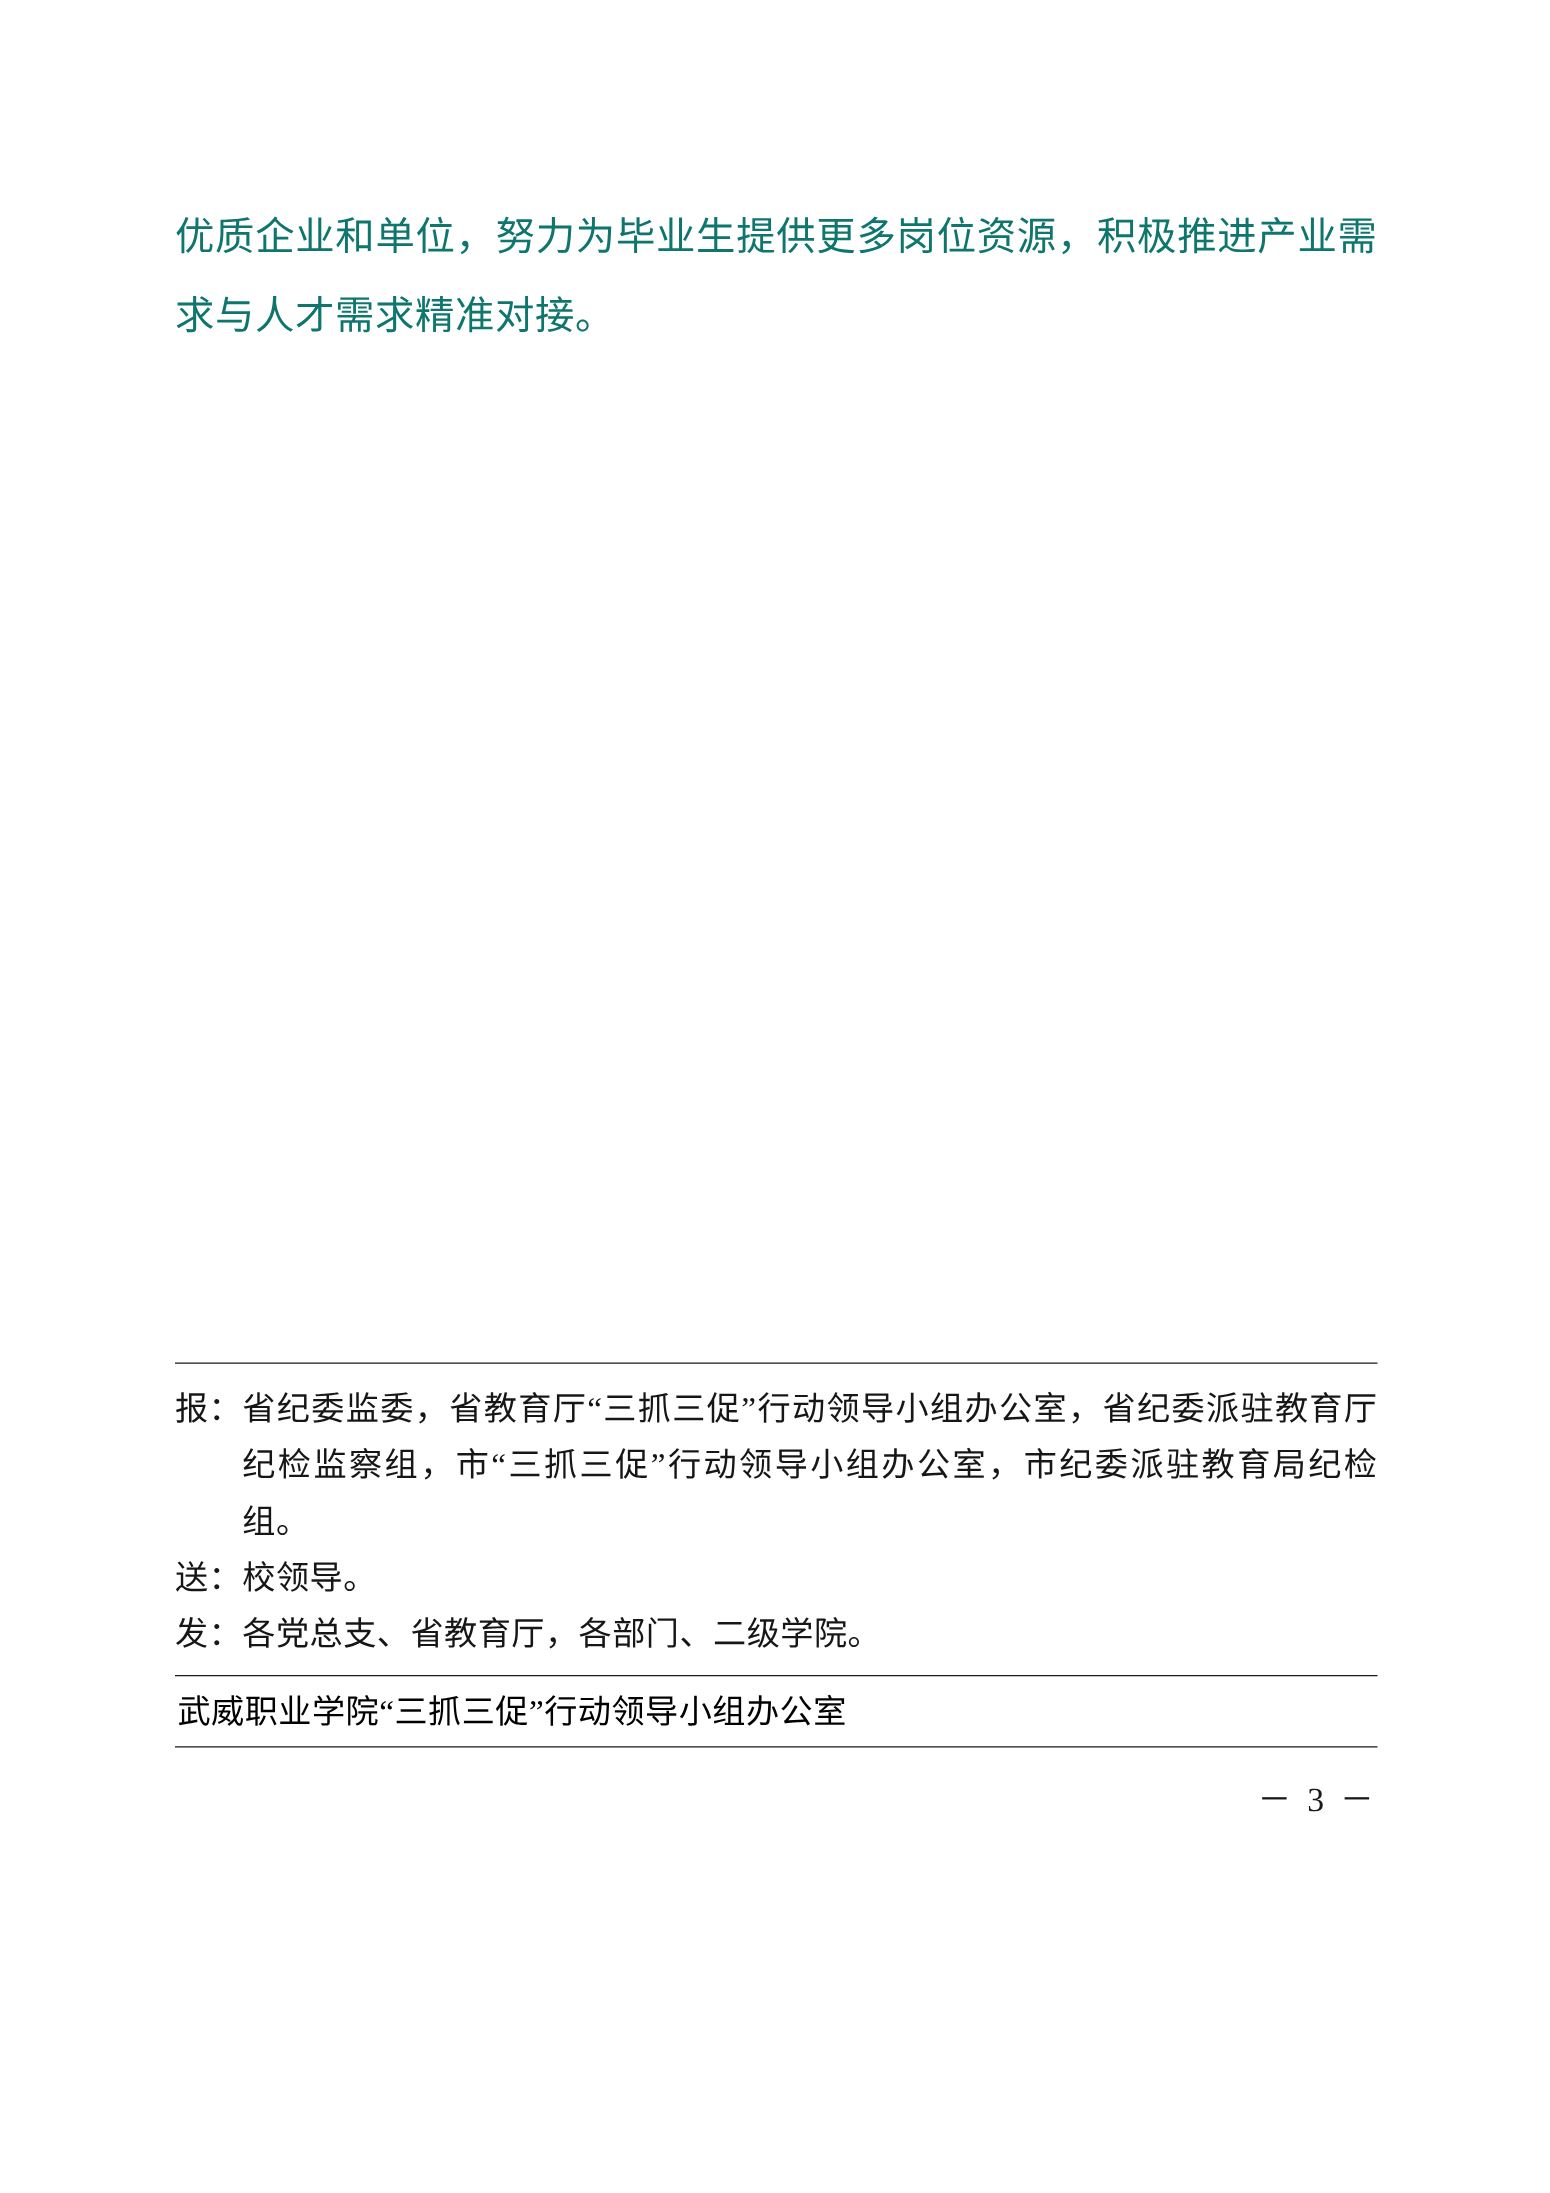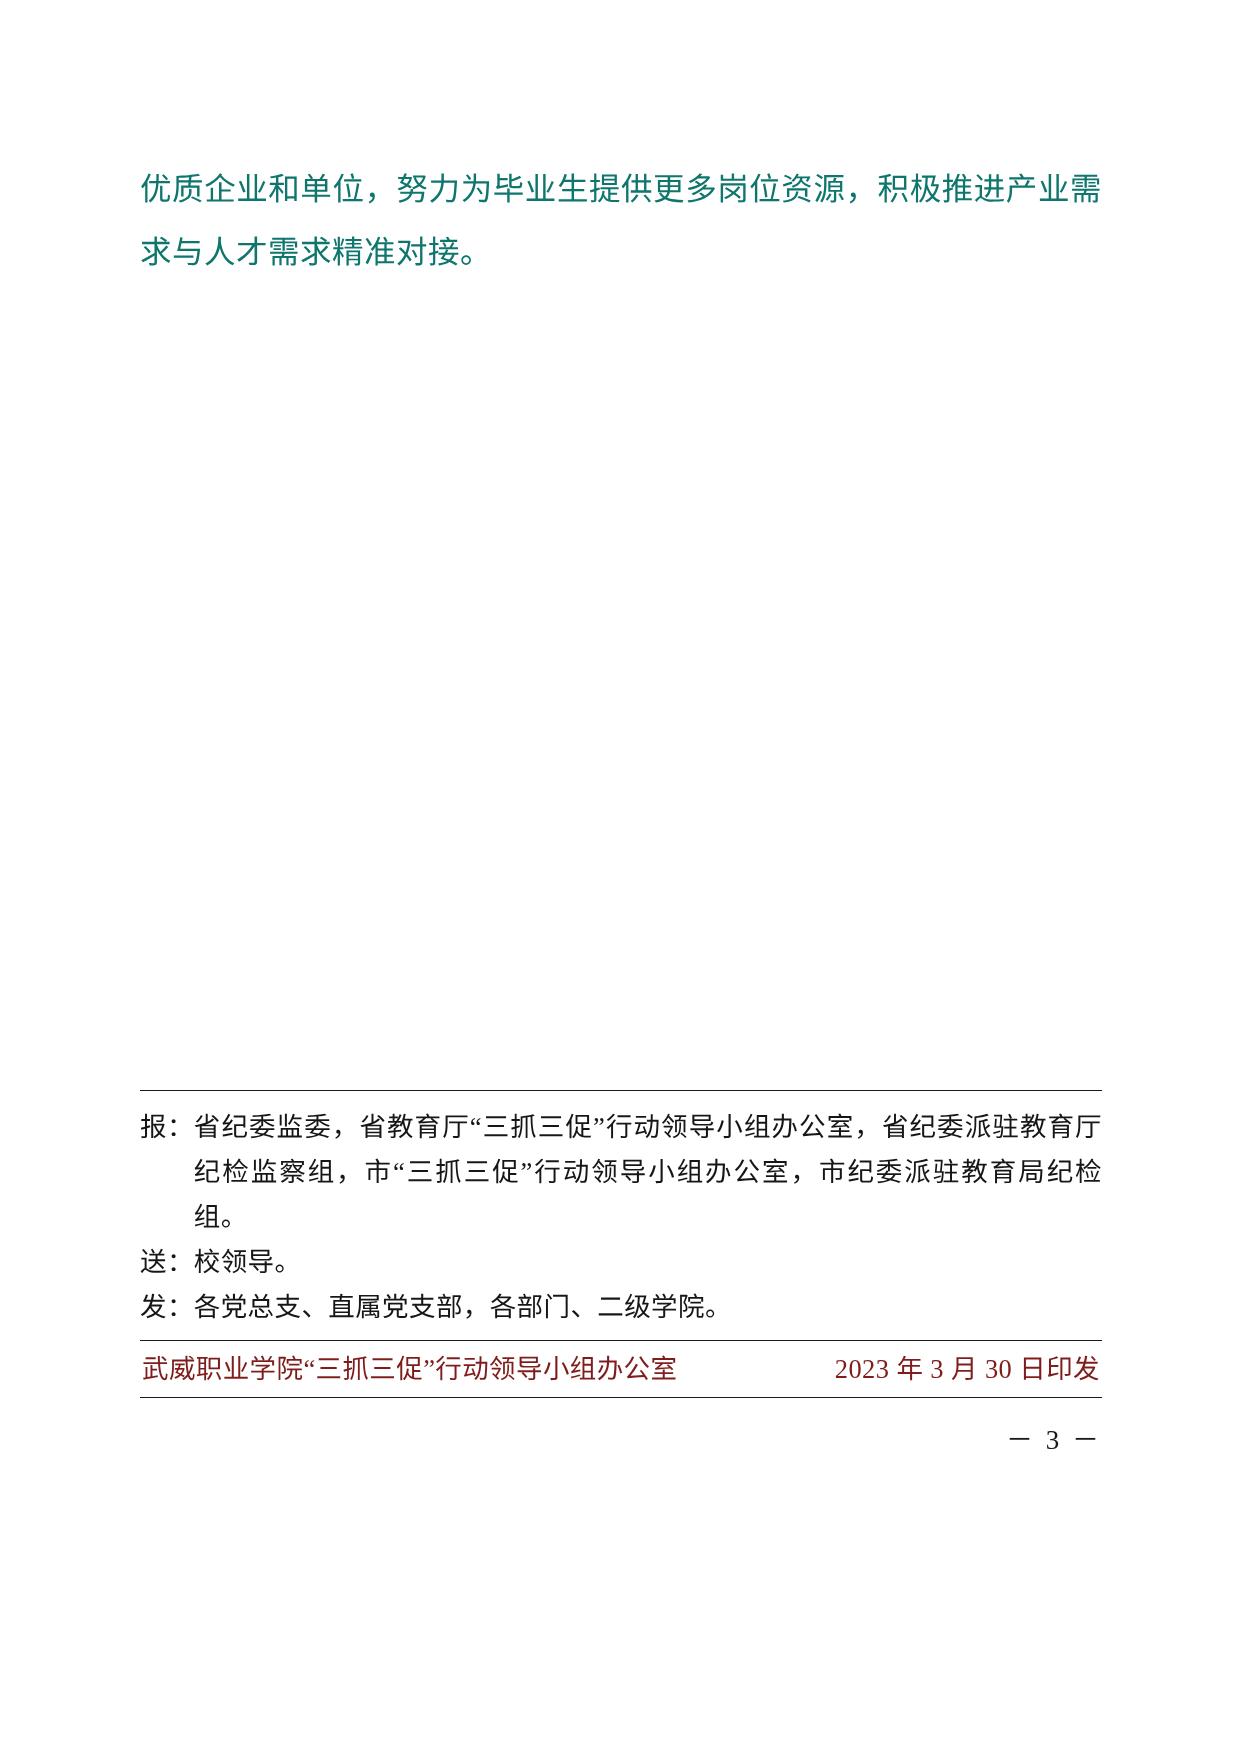--- a/index.html
+++ b/index.html
@@ -81,21 +81,21 @@
     text-align: justify;
     text-justify: inter-ideograph;
   }
   .printer-row {
     display: flex;
     justify-content: space-between;
     align-items: baseline;
     font-size: 26.5px;
     line-height: 56px;
     letter-spacing: 0.4px;
-    color: #7f1d1d;
+    color: #000000;
     padding-left: 2px;
     padding-right: 2px;
   }
   .printer-office { white-space: nowrap; }
   .printer-date { white-space: nowrap; }
 
   
   .page-number {
     position: absolute;
     right: 138px;
@@ -126,30 +126,29 @@
         <span class="dist-text">省纪委监委，省教育厅“三抓三促”行动领导小组办公室，省纪委派驻教育厅纪检监察组，市“三抓三促”行动领导小组办公室，市纪委派驻教育局纪检组。</span>
       </div>
 
       <div class="dist-row">
         <span class="dist-label">送：</span>
         <span class="dist-text">校领导。</span>
       </div>
 
       <div class="dist-row">
         <span class="dist-label">发：</span>
-        <span class="dist-text">各党总支、直属党支部，各部门、二级学院。</span>
+        <span class="dist-text">各党总支、省教育厅，各部门、二级学院。</span>
       </div>
 
     </div>
 
     <div class="rule-thin"></div>
 
     <div class="printer-row">
       <span class="printer-office">武威职业学院“三抓三促”行动领导小组办公室</span>
-      <span class="printer-date">2023 年 3 月 30 日印发</span>
     </div>
 
     <div class="rule"></div>
 
   </div>
 
   <div class="page-number">－ 3 －</div>
 
 </div>
 

